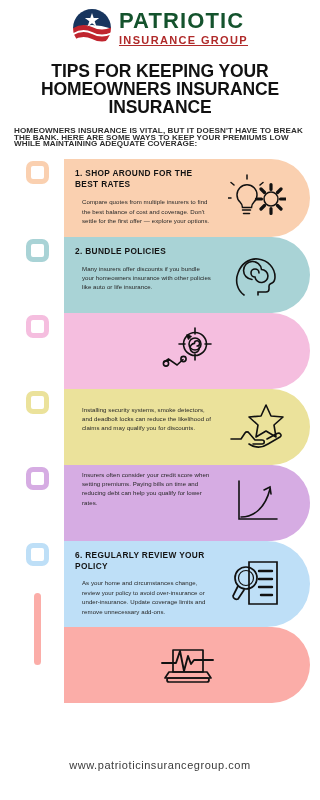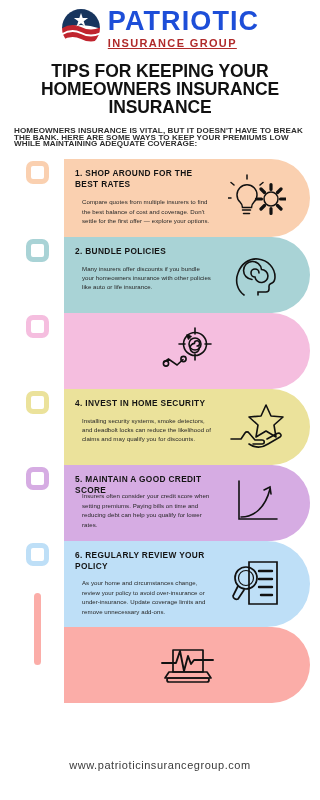--- a/index.html
+++ b/index.html
@@ -19,23 +19,23 @@
   .logo-row {
     display: flex;
     align-items: center;
     justify-content: center;
     gap: 7px;
     height: 42px;
   }
   .logo-badge { width: 40px; height: 40px; flex: none; }
   .logo-text { display: flex; flex-direction: column; line-height: 1; }
   .logo-name {
-    font-size: 27px;
-    font-weight: 700;
-    color: #1d4ed8;
+    font-size: 22px;
+    font-weight: 700;
+    color: #14532d;
     letter-spacing: 1.1px;
   }
   .logo-sub {
     font-size: 11px;
     font-weight: 700;
     color: #b02a2a;
     letter-spacing: 1.35px;
     margin-top: 3px;
     text-decoration: underline;
   }
@@ -243,41 +243,39 @@
     </div>
   </div>
 
   <div class="tip-row" style="--c:#EBE29B">
     <div class="rail">
       <div class="rail-node"></div>
       <div class="rail-stem"></div>
     </div>
     <div class="card">
       <div class="card-text">
-        <div class="card-title">4. INVEST IN HOME SECURITY</div>
         <div class="card-body">Installing security systems, smoke detectors, and deadbolt locks can reduce the likelihood of claims and may qualify you for discounts.</div>
       </div>
       <div class="card-icon">
         <svg width="56" height="48" viewBox="0 0 56 48" fill="none" stroke="#111" stroke-width="1.6" stroke-linejoin="round" stroke-linecap="round">
           <polygon points="37,3 42,14 54,15 45,23 47,35 37,29 27,35 29,23 20,15 32,14"></polygon>
           <path d="M2 37 h10 l4-6 c1-1.5 3-1.5 4 0 l6 7 h7 c3 0 3 4 0 4 h-9"></path>
           <path d="M20 42 c6 4 13 4 19 0 l12-7 c2.5-1.5 0-5-3-3.5 l-10 5.5"></path>
         </svg>
       </div>
     </div>
   </div>
 
   <div class="tip-row overlap" style="--c:#D6ACE3">
     <div class="rail">
       <div class="rail-node"></div>
       <div class="rail-stem"></div>
     </div>
     <div class="card">
       <div class="card-text">
-        <div class="card-title">5. MAINTAIN A GOOD CREDIT SCORE</div>
         <div class="card-body">Insurers often consider your credit score when setting premiums. Paying bills on time and reducing debt can help you qualify for lower rates.</div>
       </div>
       <div class="card-icon">
         <svg width="48" height="46" viewBox="0 0 48 46" fill="none" stroke="#111" stroke-width="1.6" stroke-linecap="round">
           <path d="M6 2 v38 h38"></path>
           <path d="M8 38 C20 38 32 30 37 10"></path>
           <path d="M31 11 l6-3 1 7"></path>
         </svg>
       </div>
     </div>

